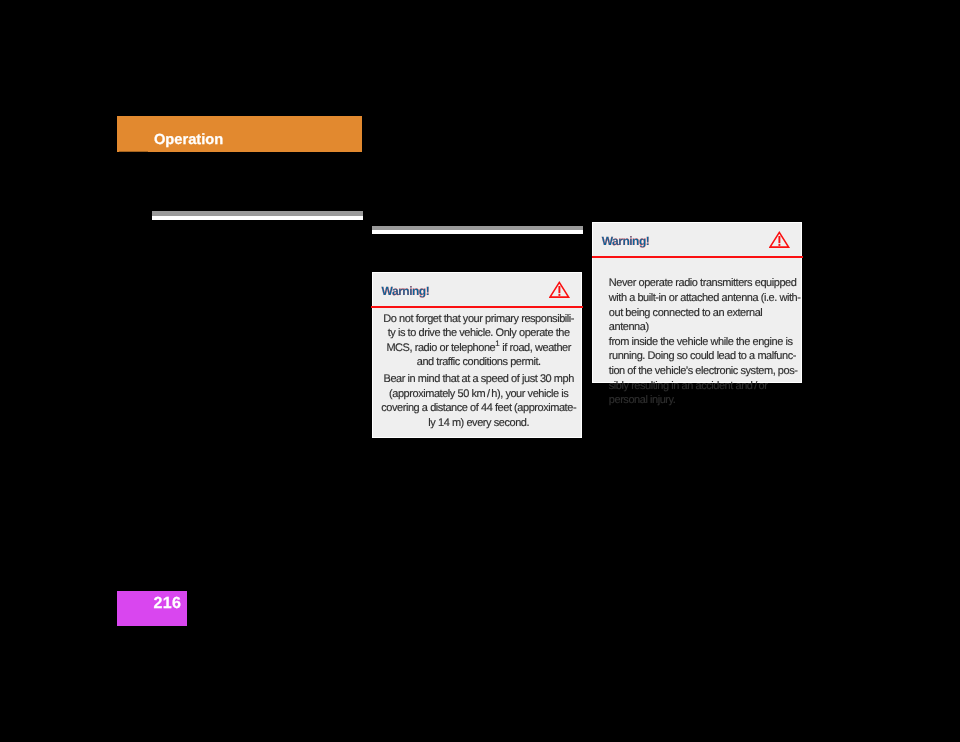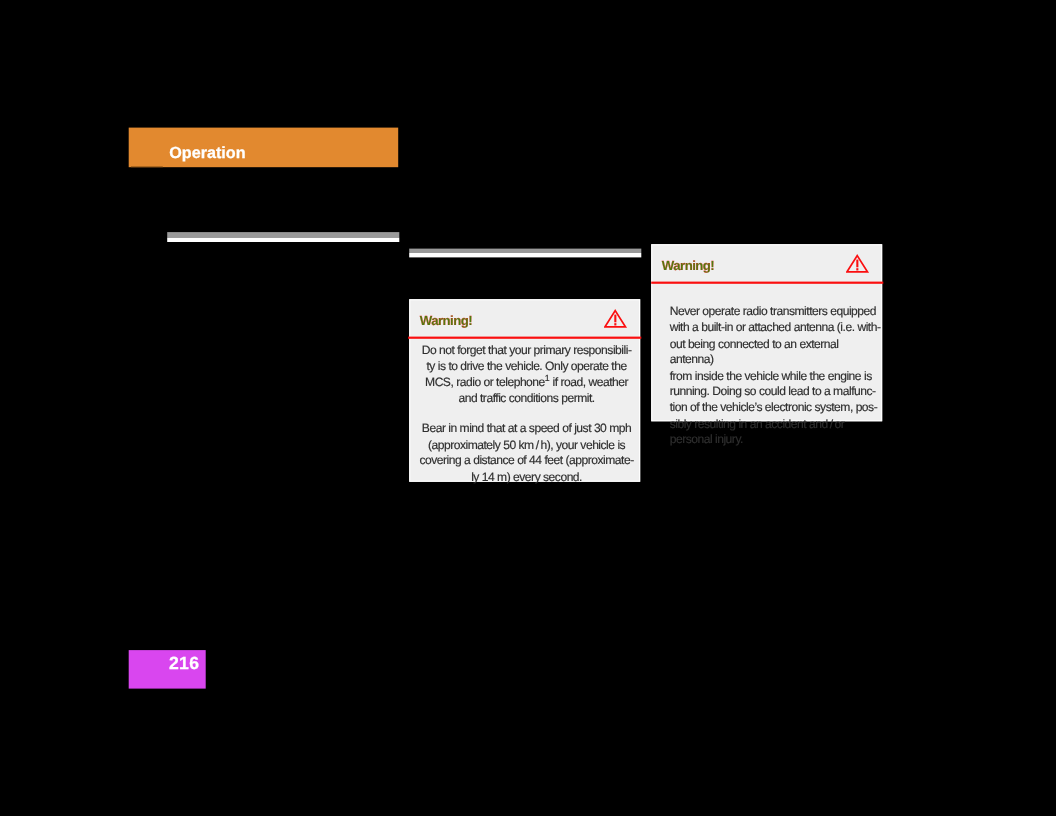--- a/index.html
+++ b/index.html
@@ -16,26 +16,26 @@
 
   
   .rule{position:absolute;}
   .rule .g{height:4.7px;background:#9a9a9a;}
   .rule .w{height:4px;background:#ffffff;}
   .rule.c1{left:152px;top:210.9px;width:210.6px;}
   .rule.c2{left:372px;top:225.8px;width:210.6px;}
 
   
   .warnbox{position:absolute;background:#efefef;border:1.4px solid #ffffff;box-sizing:border-box;}
-  .warn-title{position:absolute;font-size:12px;font-weight:bold;color:#4d7c0f;letter-spacing:-0.5px;-webkit-text-stroke:0.2px #fb0f10;}
+  .warn-title{position:absolute;font-size:12px;font-weight:bold;color:#0369a1;letter-spacing:-0.5px;-webkit-text-stroke:0.2px #fb0f10;}
   .warn-icon{position:absolute;}
   .warn-line{position:absolute;left:-1.3px;width:calc(100% + 2.6px);height:2px;background:#fb0f10;}
   .warn-body{position:absolute;}
   .warn-body p{margin:0;font-size:11px;letter-spacing:-0.45px;line-height:14.6px;color:#2f2f2f;-webkit-text-stroke:0.15px #2f2f2f;}
-  .warn-body p.gap{margin-top:13px;}
+  .warn-body p.gap{margin-top:2px;}
 
   #wb1{left:371.7px;top:271.7px;width:210.8px;height:166.8px;}
   #wb1 .warn-title{left:8.9px;top:11.5px;}
   #wb1 .warn-icon{left:176.6px;top:7.7px;}
   #wb1 .warn-line{top:33.8px;}
   #wb1 .warn-body{left:8.6px;top:38.9px;text-align:center;}
 
   #wb2{left:591.8px;top:221.5px;width:210.6px;height:161.8px;}
   #wb2 .warn-title{left:8.9px;top:11.9px;}
   #wb2 .warn-icon{left:176.7px;top:7.9px;}

